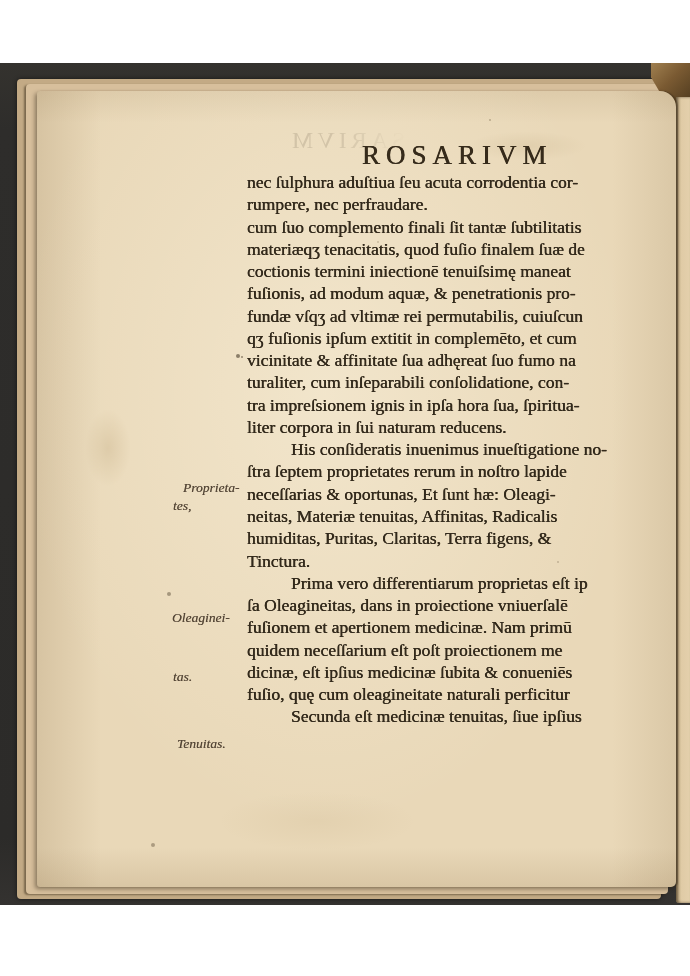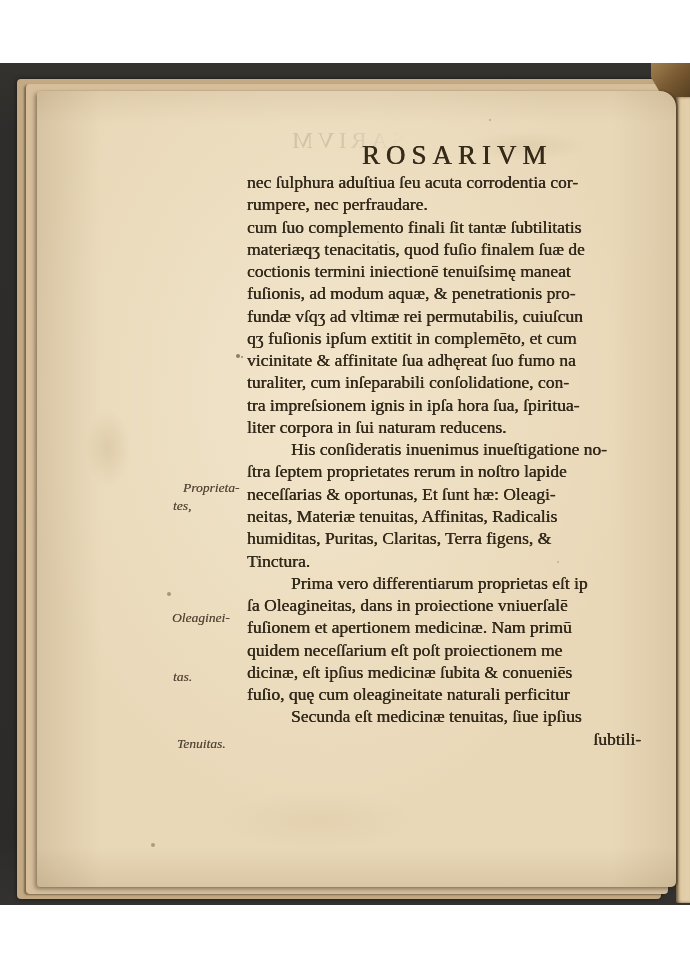--- a/index.html
+++ b/index.html
@@ -141,21 +141,20 @@
         <div class="line">neitas, Materiæ tenuitas, Affinitas, Radicalis</div>
         <div class="line">humiditas, Puritas, Claritas, Terra figens, &amp;</div>
         <div class="line">Tinctura.</div>
         <div class="line indent">Prima vero differentiarum proprietas eſt ip</div>
         <div class="line">ſa Oleagineitas, dans in proiectione vniuerſalē</div>
         <div class="line">fuſionem et apertionem medicinæ. Nam primū</div>
         <div class="line">quidem neceſſarium eſt poſt proiectionem me</div>
         <div class="line">dicinæ, eſt ipſius medicinæ ſubita &amp; conueniēs</div>
         <div class="line">fuſio, quę cum oleagineitate naturali perficitur</div>
         <div class="line indent">Secunda eſt medicinæ tenuitas, ſiue ipſius</div>
-        <div class="line right">ſubtili-</div>
       </div>
 
     <div class="margin-note mn-1a">Proprieta-</div>
     <div class="margin-note mn-1b">tes,</div>
     <div class="margin-note mn-2a">Oleaginei-</div>
     <div class="margin-note mn-2b">tas.</div>
     <div class="margin-note mn-3">Tenuitas.</div>
   </div>
 </div>
 

